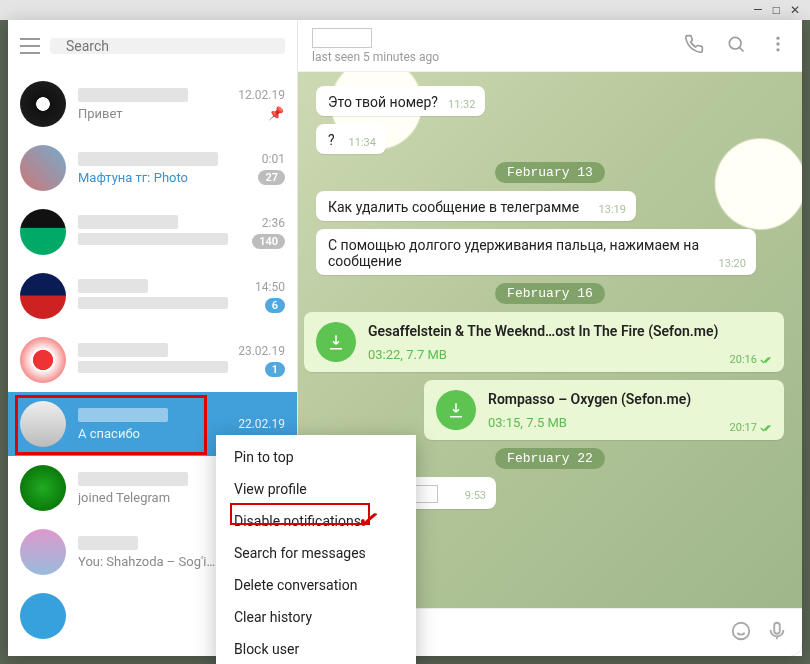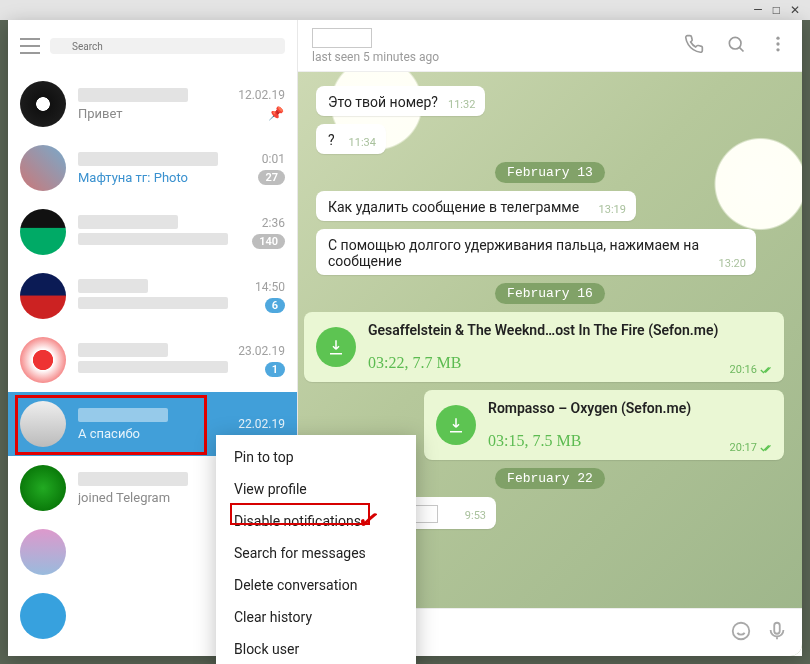--- a/index.html
+++ b/index.html
@@ -5,21 +5,21 @@
   * { box-sizing: border-box; margin: 0; padding: 0; font-family: -apple-system, "Segoe UI", Roboto, Arial, sans-serif; }
   body { background: #5a6555; width: 810px; height: 664px; overflow: hidden; position: relative; }
   .titlebar { height: 20px; background: #e4e4e4; display:flex; justify-content:flex-end; align-items:center; gap:10px; padding-right:10px; }
   .titlebar span { font-size: 12px; color:#444; cursor:pointer; }
   .app { position:absolute; top:20px; left:8px; right:8px; bottom:8px; background:#fff; display:flex; box-shadow: 0 4px 18px rgba(0,0,0,.25); }
   
   .left { width:290px; border-right:1px solid #e8e8e8; display:flex; flex-direction:column; background:#fff; }
   .left-top { height:52px; display:flex; align-items:center; padding:0 12px; gap:10px; }
   .hamburger { width:20px; height:16px; display:flex; flex-direction:column; justify-content:space-between; cursor:pointer; }
   .hamburger div { height:2px; background:#9a9a9a; }
-  .search { flex:1; height:16px; background:#f1f1f1; border-radius:4px; border:none; padding:0 22px; font-size:10px; color:#888; }
+  .search { flex:1; height:16px; background:#f1f1f1; border-radius:4px; border:none; padding:0 16px; font-size:14px; color:#888; }
   .chatlist { flex:1; overflow:hidden; }
   .chat { display:flex; align-items:center; padding:9px 12px; gap:12px; position:relative; cursor:pointer; }
   .chat.selected { background:#419fd9; color:#fff; }
   .avatar { width:46px; height:46px; border-radius:50%; background:#ccc; flex-shrink:0; background-size:cover; background-position:center; }
   .cmid { flex:1; min-width:0; }
   .cname { background:#e3e3e3; height:14px; border-radius:2px; margin-bottom:4px; }
   .chat.selected .cname { background:rgba(255,255,255,.45); }
   .csub { font-size:13px; color:#8a8a8a; white-space:nowrap; overflow:hidden; text-overflow:ellipsis; }
   .chat.selected .csub { color:#e6f3fb; }
   .cmeta { text-align:right; font-size:12px; color:#a0a0a0; display:flex; flex-direction:column; align-items:flex-end; gap:4px; min-width:44px; }
@@ -40,21 +40,21 @@
   .messages { position:absolute; inset:0; padding:14px 18px 60px; display:flex; flex-direction:column; gap:8px; overflow:hidden; }
   .bubble { background:#fff; border-radius:8px; padding:8px 10px 6px 12px; max-width:460px; align-self:flex-start; box-shadow:0 1px 1px rgba(0,0,0,.08); font-size:14px; color:#222; position:relative; }
   .bubble .time { font-size:11px; color:#a9c19d; display:inline-block; margin-left:10px; float:right; position:relative; top:4px; }
   .daychip { align-self:center; background:rgba(120,155,95,.85); color:#fff; font-size:13px; padding:3px 12px; border-radius:12px; font-weight:500;font-family:Liberation Mono, monospace; }
   .audio { background:#eaf7d4; border-radius:8px; padding:10px 12px; display:flex; align-items:center; gap:12px; align-self:flex-end; width:400px; box-shadow:0 1px 1px rgba(0,0,0,.08); position:relative; }
   .audio.big { width:480px; }
   .dlbtn { width:40px; height:40px; border-radius:50%; background:#5dc452; display:flex; align-items:center; justify-content:center; flex-shrink:0; }
   .dlbtn svg { width:18px; height:18px; fill:#fff; }
   .ainfo { flex:1; min-width:0; }
   .atitle { font-size:14px; font-weight:600; color:#222; white-space:nowrap; overflow:hidden; text-overflow:ellipsis; }
-  .asub { font-size:16px; color:#5cbb51; margin-top:16px;font-family:Liberation Serif, serif; }
+  .asub { font-size:13px; color:#5cbb51; margin-top:8px; }
   .atime { position:absolute; right:10px; bottom:6px; font-size:11px; color:#6eb85f; display:flex; align-items:center; gap:3px; }
   .atime svg { width:14px; height:10px; }
   .input-bar { position:absolute; left:0; right:0; bottom:0; height:48px; background:#fff; display:flex; align-items:center; padding:0 14px; gap:14px; border-top:1px solid #eee; }
   .input-bar svg { width:22px; height:22px; color:#a9a9a9; }
   .msg-input { flex:1; border:none; font-size:14px; color:#999; outline:none; }
   
   .ctx { position:absolute; left:208px; top:415px; width:200px; background:#fff; box-shadow:0 4px 20px rgba(0,0,0,.25); z-index:50; padding:6px 0; }
   .ctx-item { padding:8px 18px; font-size:14px; color:#222; cursor:pointer; position:relative; }
   .ctx .hl { border:2px solid #d60000; position:absolute; left:14px; right:46px; top:68px; height:22px; pointer-events:none; }
   .checkmark { position:absolute; left:350px; top:485px; color:#d60000; font-size:26px; font-weight:bold; z-index:60; transform:rotate(12deg); }
@@ -159,20 +159,24 @@
         <div class="avatar" style="background:radial-gradient(circle,#2a2,#060)"></div>
         <div class="cmid">
           <div class="cname w110"></div>
           <div class="csub">joined Telegram</div>
         </div>
         <div class="cmeta"></div>
       </div>
 
       <div class="chat">
         <div class="avatar" style="background:linear-gradient(#d9c,#9bd)"></div>
+        <div class="cmid">
+          <div class="cname w60"></div>
+          <div class="csub">You: Shahzoda – Sog'i…</div>
+        </div>
         <div class="cmeta"></div>
       </div>
 
       <div class="chat">
         <div class="avatar" style="background:#37a1de"></div>
         <div class="cmeta"></div>
       </div>
 
     </div>
   </div>

